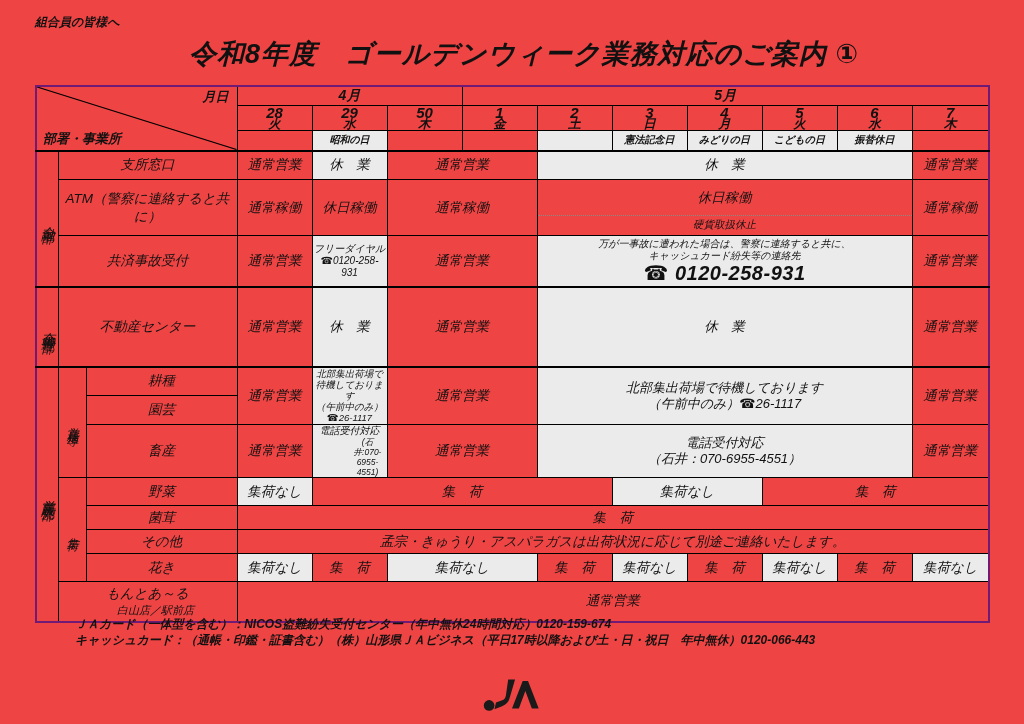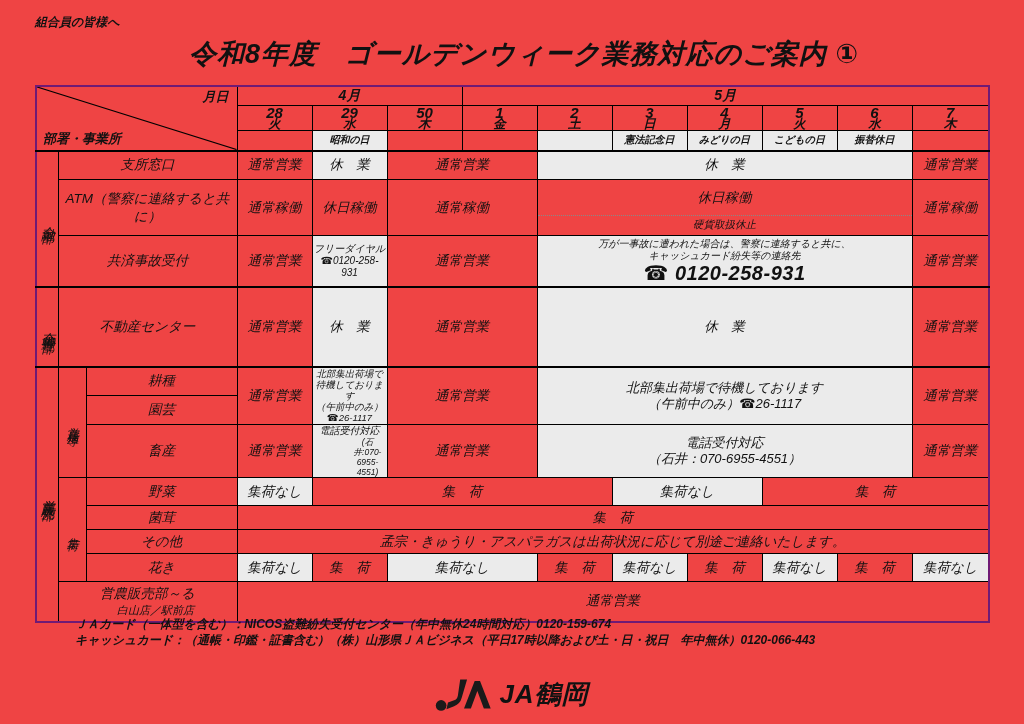--- a/index.html
+++ b/index.html
@@ -255,34 +255,33 @@
       <td>集　荷</td>
       <td class="shade">集荷なし</td>
       <td>集　荷</td>
       <td class="shade">集荷なし</td>
       <td>集　荷</td>
       <td class="shade">集荷なし</td>
     </tr>
 
     <tr style="height:40px">
       <td class="lbl" colspan="2">
-        <div>営農販売部～る</div>
+        <div>もんとあ～る</div>
         <div class="lbl2">白山店／駅前店</div>
       </td>
       <td colspan="10">通常営業</td>
     </tr>
     </tbody>
   </table>
 
   <div class="footer">
     <div class="fline">ＪＡカード（一体型を含む）：NICOS盗難紛失受付センター（年中無休24時間対応）0120-159-674</div>
     <div class="fline">キャッシュカード：（通帳・印鑑・証書含む）（株）山形県ＪＡビジネス（平日17時以降および土・日・祝日　年中無休）0120-066-443</div>
   </div>
 
   <div class="logo">
     <svg width="58" height="36" viewBox="0 0 76 46">
       <circle cx="8" cy="38" r="7" fill="#1a1a1a"></circle>
       <path d="M33 4 L42 4 L35 28 Q33 36 25 39 L15 43 L17 34 L26 31 Q29 30 30 25 Z" fill="#1a1a1a"></path>
       <path d="M38 42 L52 6 L59 6 L73 42 L64 42 L55.5 19 L47 42 Z" fill="#1a1a1a"></path>
     </svg>
-    <span class="logo-text">JA鶴岡</span>
   </div>
 </div>
 
 </body></html>

